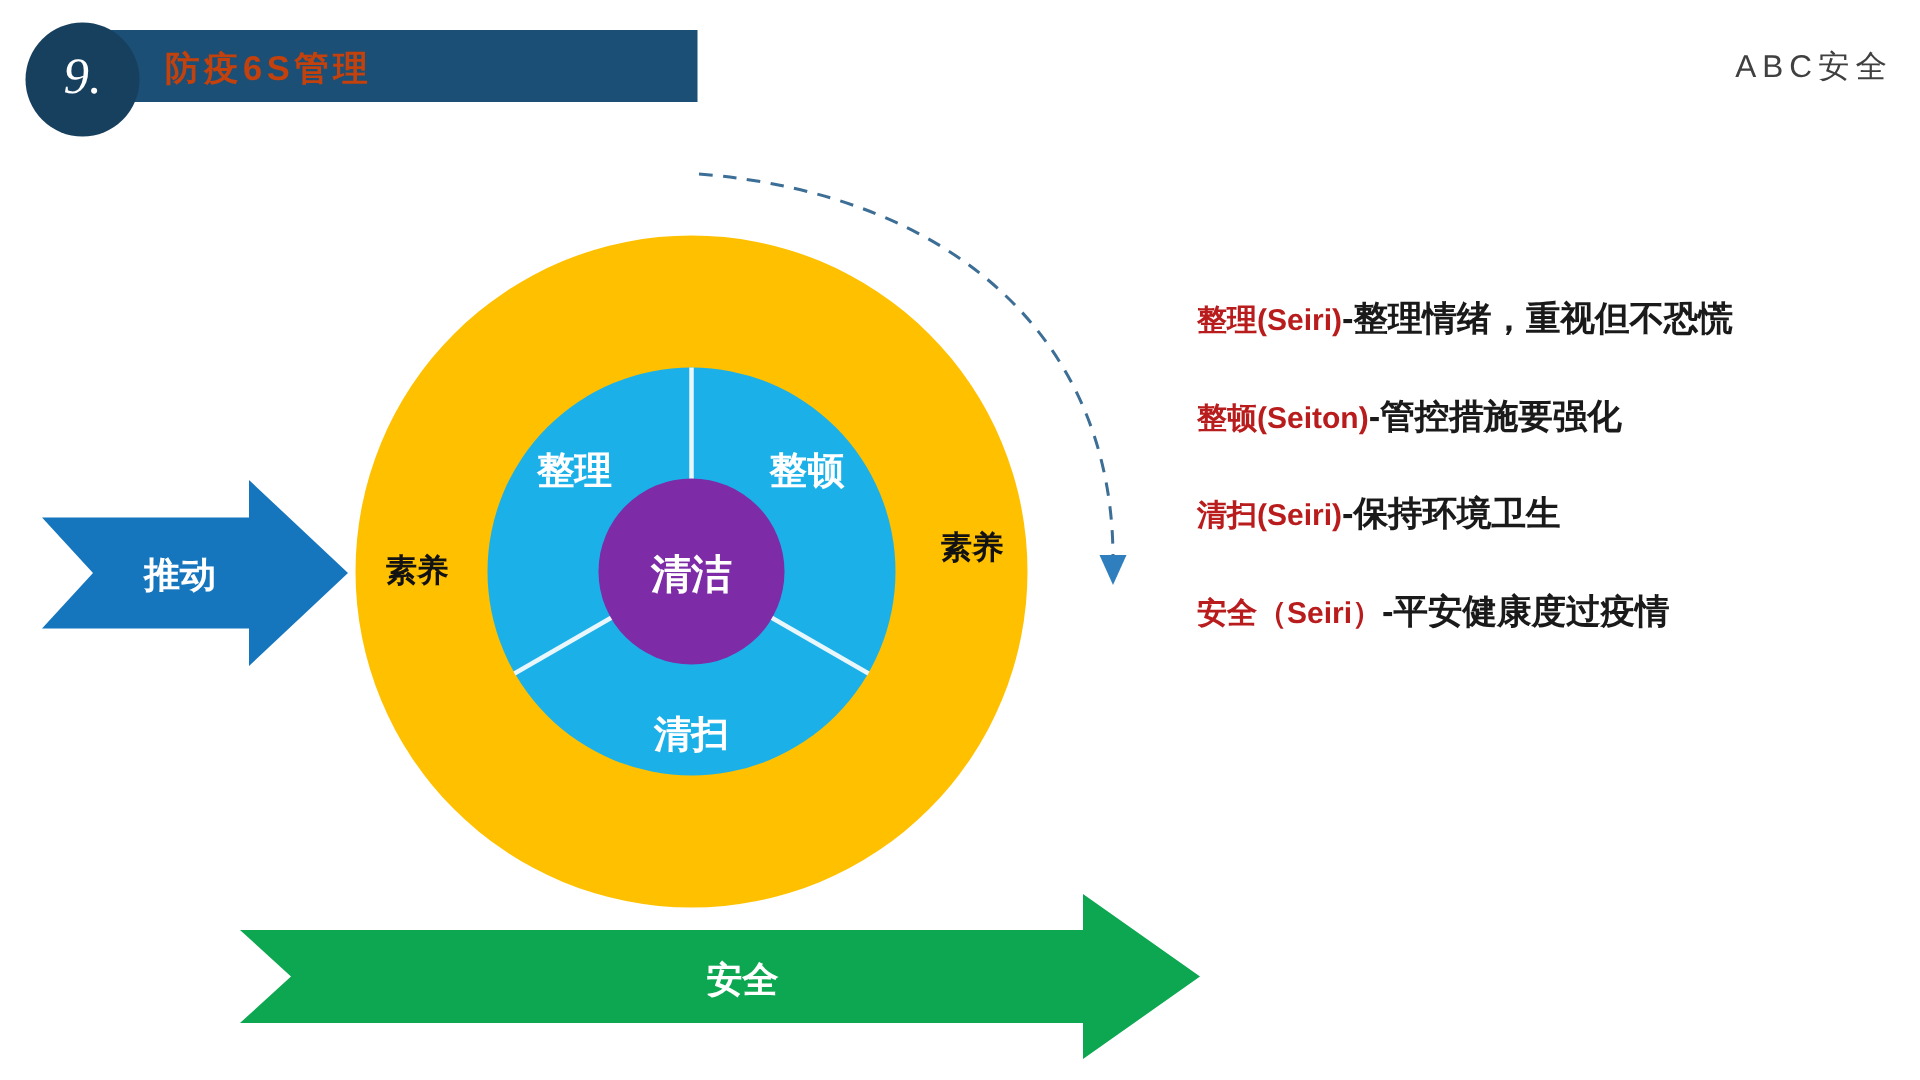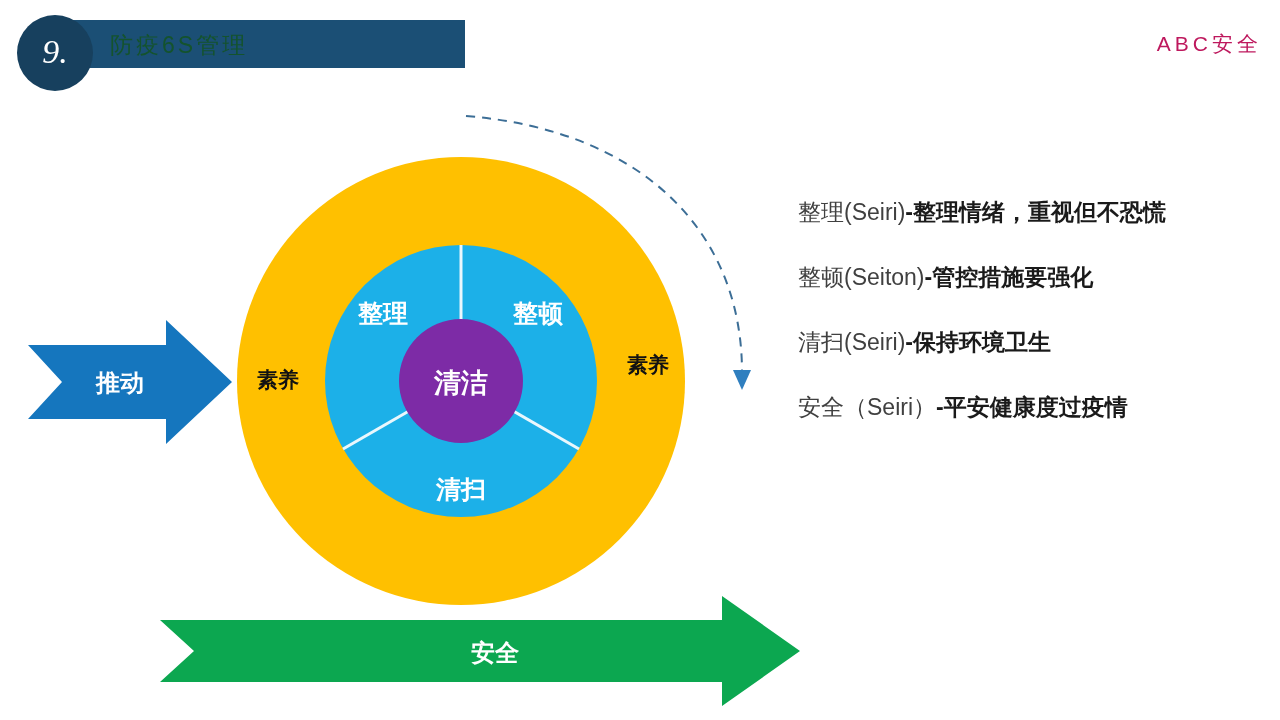--- a/index.html
+++ b/index.html
@@ -51,32 +51,32 @@
     font-family: "Liberation Serif", "DejaVu Serif", serif;
     font-style: italic;
     font-size: 34px;
     font-weight: 400;
     letter-spacing: 0px;
   }
   #header-title {
     position: absolute;
     left: 110px;
     top: 30px;
-    color: #14532d;
+    color: #c2410c;
     font-size: 23px;
-    font-weight: 400;
+    font-weight: 700;
     letter-spacing: 3px;
     z-index: 4;
     white-space: nowrap;
   }
   #brand-label {
     position: absolute;
     right: 18px;
     top: 30px;
-    color: #be185d;
+    color: #404040;
     font-size: 21px;
     letter-spacing: 4px;
     white-space: nowrap;
   }
 
   
   #diagram {
     position: absolute;
     left: 0;
     top: 0;
@@ -117,23 +117,23 @@
     left: 798px;
     top: 196px;
     width: 470px;
   }
   .point-row {
     height: 65px;
     line-height: 32px;
     white-space: nowrap;
   }
   .point-term {
-    color: #404040;
-    font-size: 23px;
-    font-weight: normal;
+    color: #b91c1c;
+    font-size: 20px;
+    font-weight: bold;
   }
   .point-desc {
     color: #1a1a1a;
     font-size: 23px;
     font-weight: bold;
     margin-top: 41px;
   }
 </style>
 </head>
 <body>

